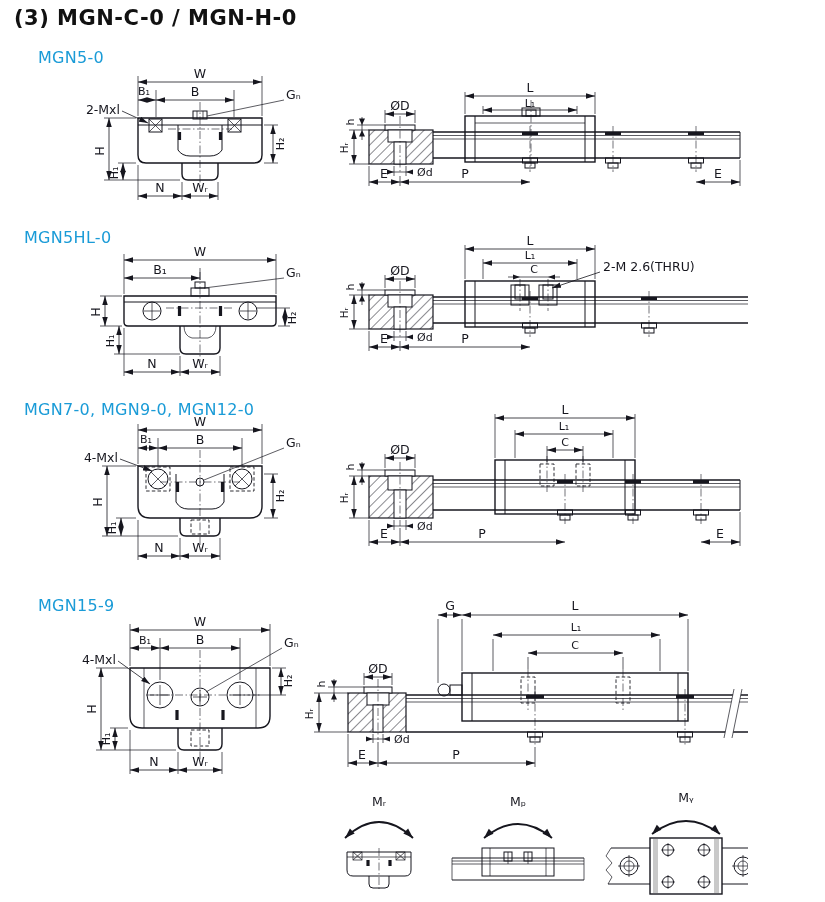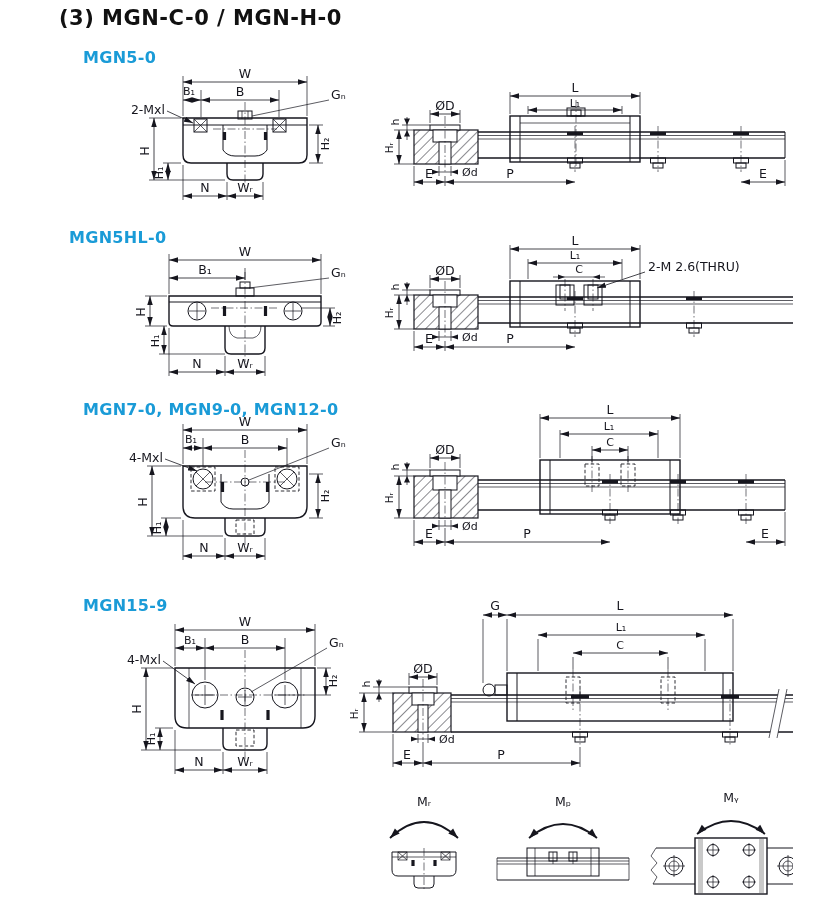--- a/index.html
+++ b/index.html
@@ -1,21 +1,21 @@
 <!DOCTYPE html>
 <html><head>
 <meta charset="utf-8">
 <style>
   :root{ --ink:#16161e; --accent:#1a9bd7; }
   html,body{margin:0;padding:0;background:#fff;}
   .stage{position:relative;width:748px;height:902px;background:#fff;overflow:hidden;
-         font-family:"DejaVu Sans",sans-serif;color:var(--ink);margin-left:45px;}
+         font-family:"DejaVu Sans",sans-serif;color:var(--ink);}
   .abs{position:absolute;}
   .title{font-size:21px;font-weight:bold;color:#111;letter-spacing:.5px;}
-  .sec-head{font-size:16px;font-weight:bold;color:var(--accent);letter-spacing:.3px;}
+  .sec-head{font-size:16px;font-weight:normal;color:var(--accent);letter-spacing:.3px;}
   svg{overflow:visible;}
   svg text{font-family:"DejaVu Sans",sans-serif;font-size:12.5px;fill:var(--ink);text-anchor:middle;}
   .f11{font-size:11px;} .f10{font-size:10.5px;}
   .as{text-anchor:start;} .ae{text-anchor:end;}
   .o {fill:none;stroke:var(--ink);stroke-width:1.4;}
   .o2{fill:none;stroke:var(--ink);stroke-width:1;}
   .x {fill:none;stroke:var(--ink);stroke-width:.7;}
   .d {fill:none;stroke:var(--ink);stroke-width:.8;marker-start:url(#ar);marker-end:url(#ar);}
   .de{fill:none;stroke:var(--ink);stroke-width:.8;marker-end:url(#ar);}
   .cl{fill:none;stroke:var(--ink);stroke-width:.6;stroke-dasharray:8 2.5 1.5 2.5;}
@@ -330,21 +330,21 @@
         <line class="x" x1="472" y1="90" x2="472" y2="116"></line>
     <line class="d" x1="24" y1="112" x2="55" y2="112"></line>
         <text x="39" y="108">E</text>
     <line class="d" x1="55" y1="112" x2="185" y2="112"></line>
         <text x="120" y="108">P</text>
     <line class="d" x1="423" y1="112" x2="472" y2="112"></line>
         <text x="447" y="108">E</text>
   </g>
 </svg>
 
-<div class="abs sec-head" style="left:38px;top:400px">MGN7-0, MGN9-0, MGN12-0</div>
+<div class="abs sec-head" style="left:24px;top:400px">MGN7-0, MGN9-0, MGN12-0</div>
 
 <svg class="abs" style="left:60px;top:414px" width="270" height="152" viewBox="0 0 270 152">
   <g>
     <line class="cl" x1="140" y1="36" x2="140" y2="132"></line>
         <line class="cl" x1="100" y1="68" x2="180" y2="68"></line>
   </g>
   <g>
     <path class="o" d="M78,52 H202 V92 Q202,104 190,104 H90 Q78,104 78,92 Z"></path>
     <rect class="dsh" x="86" y="53" width="24" height="24"></rect>
         <circle class="o2" cx="98" cy="65" r="10"></circle>

